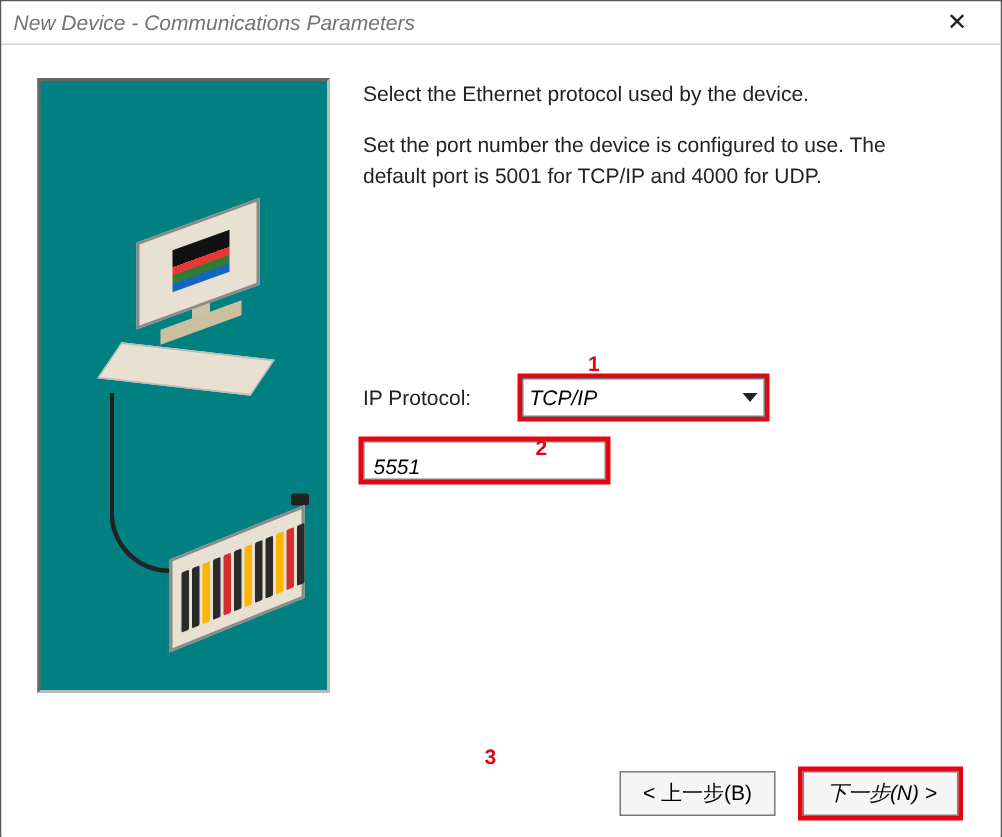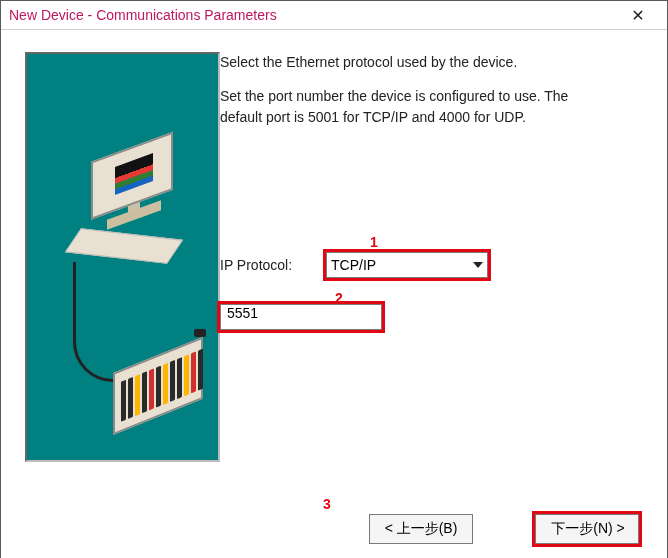--- a/index.html
+++ b/index.html
@@ -18,34 +18,34 @@
     display: flex; flex-direction: column;
     position: relative;
   }
   .titlebar {
     height: 34px;
     background: #fff;
     border-bottom: 1px solid #d0d0d0;
     display: flex; align-items: center; justify-content: space-between;
     padding: 0 8px;
   }
-  .titlebar .title { color: #be185d; font-size: 14px; }
+  .titlebar .title { color: #737373; font-size: 14px; font-style: italic; }
   .titlebar .close {
     width: 42px; height: 28px;
     display: flex; align-items: center; justify-content: center;
     font-size: 16px; color: #222; cursor: default;
   }
   .client {
     flex: 1;
     position: relative;
     padding: 22px 24px 90px 24px;
     background: #fff;
   }
   .content-row {
-    display: flex; height: 420px;
+    display: flex; gap: 22px; height: 420px;
   }
   .image-panel {
     width: 195px; height: 410px;
     background: #008080;
     border: 2px inset #bbb;
     position: relative;
     overflow: hidden;
   }
   
   .monitor {
@@ -101,21 +101,21 @@
     line-height: 1.45;
     padding-right: 10px;
   }
   .help-text-box p { margin: 0 0 14px 0; }
   .form {
     margin-top: 18px;
     position: relative;
   }
   .form-row {
     display: flex; align-items: center; gap: 12px;
-    margin-bottom: 26px;
+    margin-bottom: 16px;
   }
   .form-label {
     width: 94px; text-align: left; color: #222;
   }
   .select-wrap {
     width: 162px; height: 26px;
     border: 1px solid #7a7a7a;
     background: #fff;
     display: flex; align-items: center; justify-content: space-between;
     padding: 0 4px;
@@ -124,27 +124,28 @@
   .select-wrap .caret {
     width: 0; height: 0;
     border-left: 5px solid transparent;
     border-right: 5px solid transparent;
     border-top: 6px solid #222;
   }
   .input-wrap {
     width: 162px; height: 26px;
     border: 1px solid #7a7a7a;
     background: #fff;
-    display: flex; align-items: flex-start;
+    display: flex; align-items: flex-end;
     padding: 0 6px;
     font-family: Tahoma, sans-serif;
   }
   .highlight {
     outline: 3px solid #e30613;
     outline-offset: 0px;
+    font-style: italic;
   }
   .num-label {
     position: absolute;
     color: #e30613;
     font-weight: 600;
   }
 
   .button-row {
     position: absolute;
     left: 0; right: 0; bottom: 18px;
@@ -153,21 +154,20 @@
     padding-right: 28px;
   }
   .btn {
     min-width: 104px; height: 30px;
     border: 1px solid #7a7a7a;
     background: #f5f5f5;
     display: flex; align-items: center; justify-content: center;
     padding: 0 10px;
     font-family: "Microsoft YaHei", Tahoma, sans-serif;
     cursor: default;
-    margin-left: 44px;
   }
   .btn.highlight { outline: 3px solid #e30613; padding-left: 12px; }
 </style>
 </head>
 <body>
 
 <div class="window">
 
   <div class="titlebar">
     <div class="title">New Device - Communications Parameters</div>

